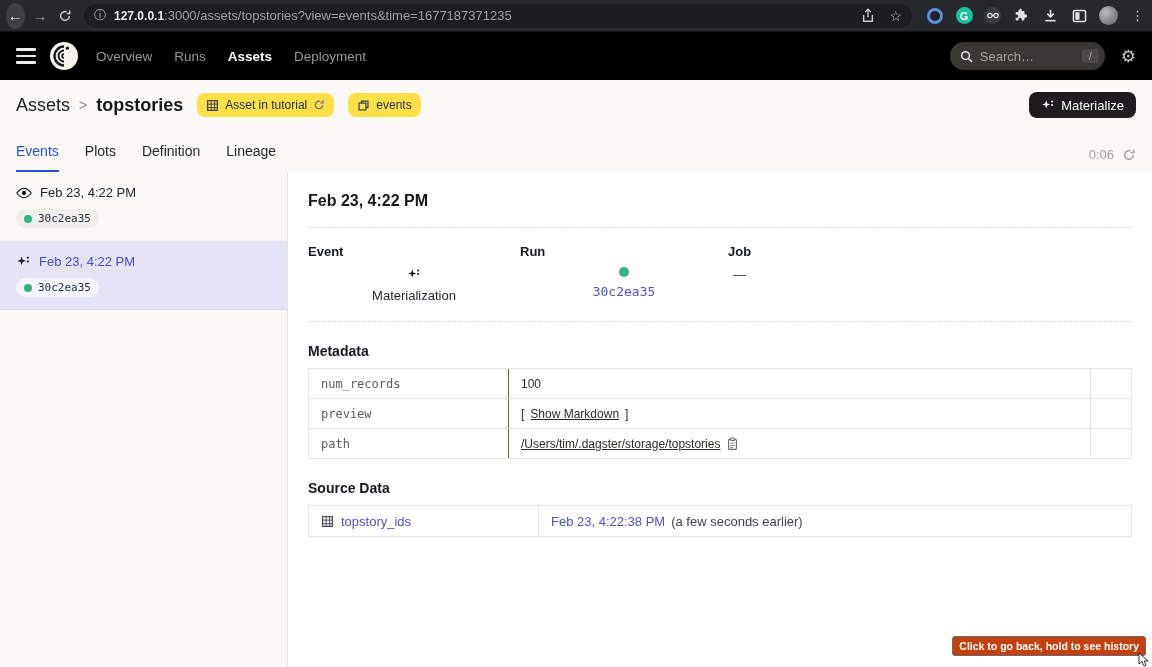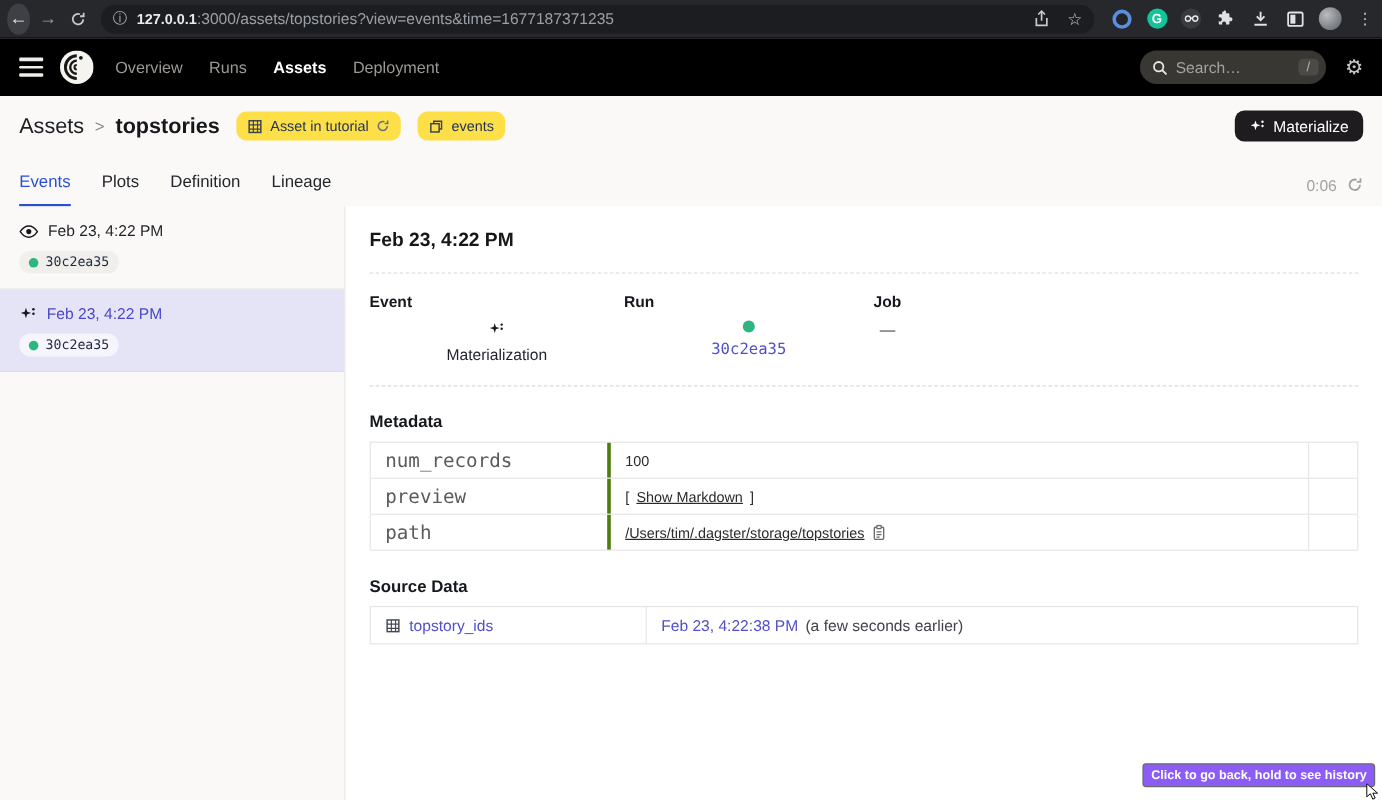--- a/index.html
+++ b/index.html
@@ -58,21 +58,21 @@
     height:24px; padding:0 9px; font-size:12px; color:#233259; margin-left:14px; }
   .tag-pill .ticon { color:#3c4252; display:flex; }
   .materialize-btn { margin-left:auto; background:#1e1c1e; color:#fff; border:none; border-radius:8px;
     height:26px; padding:0 12px; font-size:13px; display:inline-flex; align-items:center; gap:6px; cursor:pointer; }
 
   
   .tabs-row { position:absolute; top:130px; left:0; width:1152px; height:42px; display:flex;
     align-items:flex-end; padding:0 16px; background:#faf9f7; }
   .tab { font-size:14px; color:#23262b; padding-bottom:11px; margin-right:26px; border-bottom:2px solid transparent; cursor:pointer; }
   .tab.active { color:#2b4fd2; border-bottom-color:#2b4fd2; }
-  .tabs-right { margin-left:auto; display:flex; align-items:flex-start; gap:8px; padding-bottom:10px; }
+  .tabs-right { margin-left:auto; display:flex; align-items:center; gap:8px; padding-bottom:10px; }
   .countdown { font-size:13px; color:#a3a19d; }
 
   
   .content { position:absolute; top:172px; left:0; width:1152px; height:495px; display:flex; }
   .events-sidebar { width:288px; border-right:1px solid #e6e4e1; background:#faf9f7; }
   .event-item { padding:13px 16px 12px 16px; border-bottom:1px solid #eeedea; cursor:pointer; }
   .event-item.selected { background:#e5e3f6; border-bottom-color:#dddaf0; }
   .event-time { display:flex; align-items:center; gap:8px; font-size:13px; color:#1f2227; }
   .event-item.selected .event-time { color:#4a48c8; }
   .run-tag { display:inline-flex; align-items:center; gap:6px; background:#f0efec; border-radius:10px;
@@ -90,39 +90,39 @@
   .info-col.c2 { width:208px; }
   .info-label { font-size:13px; font-weight:bold; color:#15181c; margin-bottom:8px; }
   .info-value { font-size:13px; color:#1f2329; display:flex; align-items:center; gap:7px;flex-direction:column; }
   .run-link { font-family:"DejaVu Sans Mono", monospace; font-size:13px; color:#5150c9; cursor:pointer; }
   .dot10 { width:10px; height:10px; border-radius:50%; background:#2fb57f; flex:0 0 auto; }
   .job-dash { color:#3c4045; }
 
   .section-heading { font-size:14px; font-weight:bold; color:#15181c; margin:21px 0 9px 0; }
   .meta-table { width:824px; border:1px solid #e7e5e2; border-bottom:none; }
   .meta-row { display:flex; height:30px; border-bottom:1px solid #e7e5e2; align-items:stretch; }
-  .meta-key { width:200px; border-right:3px solid #4d7c0f; display:flex; align-items:center;
-    padding-left:12px; font-family:"DejaVu Sans Mono", monospace; font-size:16px; color:#5b5b58; }
+  .meta-key { width:200px; border-right:1px solid #4d7c0f; display:flex; align-items:center;
+    padding-left:12px; font-family:"DejaVu Sans Mono", monospace; font-size:12px; color:#5b5b58; }
   .meta-val { flex:1; display:flex; align-items:center; padding-left:12px; border-right:1px solid #e7e5e2;
     font-family:Liberation Sans, sans-serif; font-size:12px; color:#2b2b28; gap:6px; }
   .meta-extra { width:40px; }
   .meta-link { text-decoration:underline; color:#2b2b28; cursor:pointer; }
   .clip-icon { color:#6b6b68; display:flex; }
 
   .source-table { width:824px; border:1px solid #e7e5e2; }
   .source-row { display:flex; height:30px; align-items:stretch; }
   .source-asset-cell { width:230px; border-right:1px solid #e7e5e2; display:flex; align-items:center;
     gap:7px; padding-left:12px; }
   .source-asset-link { font-size:13px; color:#5150c9; cursor:pointer; }
   .source-time-cell { flex:1; display:flex; align-items:center; gap:6px; padding-left:12px; }
   .source-time-link { font-size:13px; color:#5150c9; cursor:pointer; }
   .source-note { font-size:13px; color:#40444a; }
 
   
-  .back-tooltip { position:absolute; right:6px; bottom:11px; background:#8b5cf6; border:1px solid #6a6b6e;
+  .back-tooltip { position:absolute; right:6px; bottom:11px; background:#c2410c; border:1px solid #6a6b6e;
     color:#ffffff; font-size:10.5px; font-weight:bold; padding:3px 6px; border-radius:3px; white-space:nowrap; }
   .cursor { position:absolute; right:2px; bottom:0px; }
 
   svg { display:block; }
 </style>
 </head>
 <body>
 
 <div class="screen">
 

